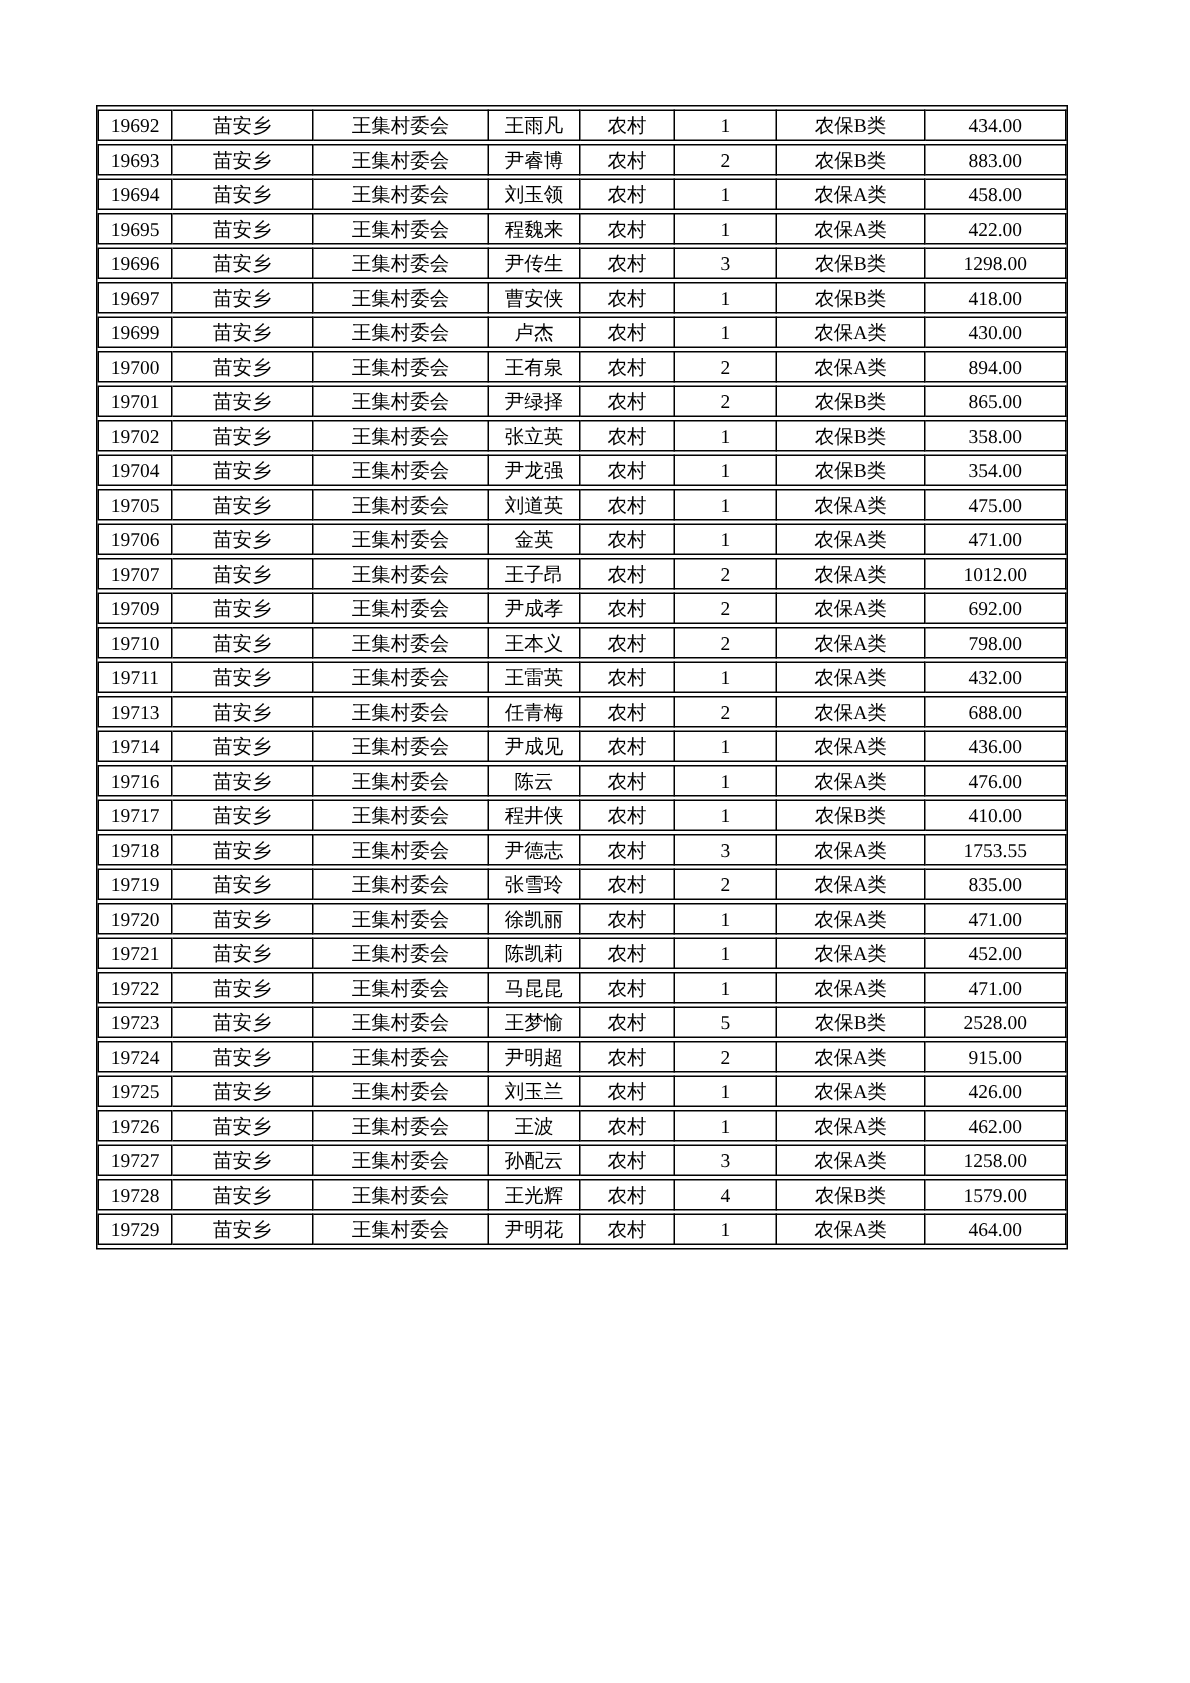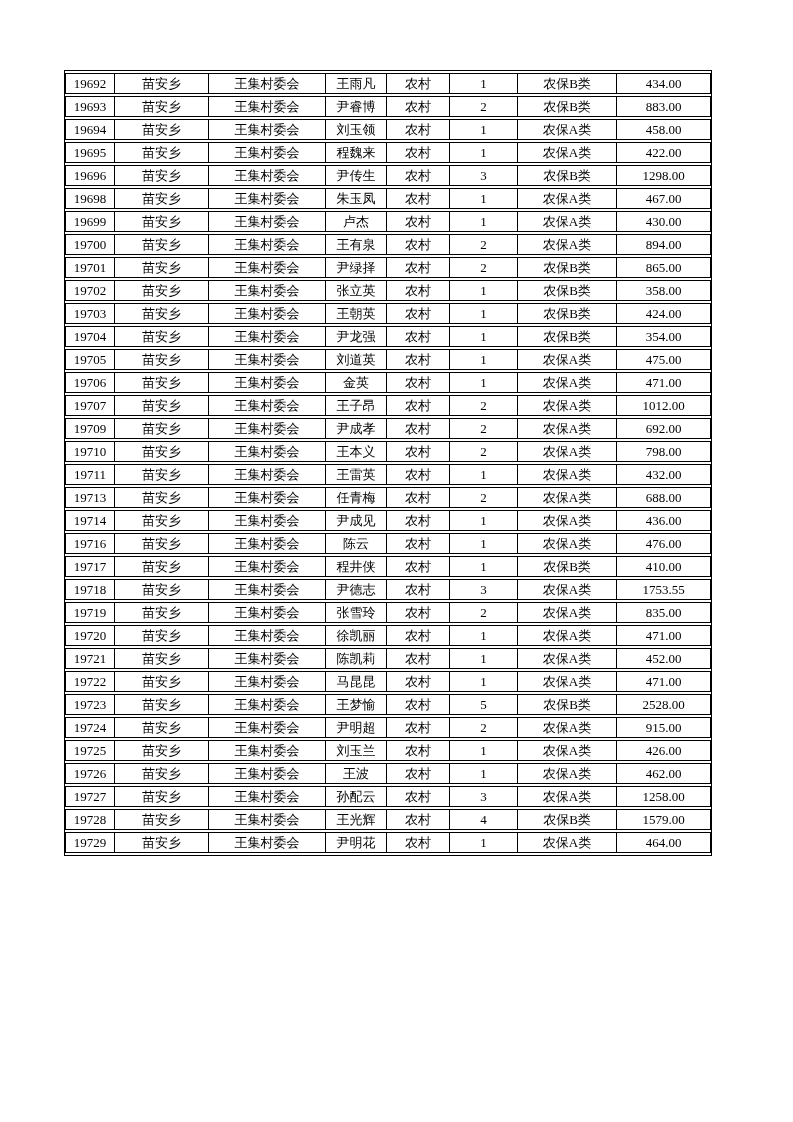--- a/index.html
+++ b/index.html
@@ -112,28 +112,28 @@
     <td>19696</td>
     <td>苗安乡</td>
     <td>王集村委会</td>
     <td>尹传生</td>
     <td>农村</td>
     <td>3</td>
     <td>农保B类</td>
     <td>1298.00</td>
   </tr>
         <tr>
-    <td>19698</td>
-    <td>苗安乡</td>
-    <td>王集村委会</td>
-    <td>朱玉凤</td>
-    <td>农村</td>
-    <td>1</td>
-    <td>农保A类</td>
-    <td>467.00</td>
+    <td>19697</td>
+    <td>苗安乡</td>
+    <td>王集村委会</td>
+    <td>曹安侠</td>
+    <td>农村</td>
+    <td>1</td>
+    <td>农保B类</td>
+    <td>418.00</td>
   </tr>
         <tr>
     <td>19699</td>
     <td>苗安乡</td>
     <td>王集村委会</td>
     <td>卢杰</td>
     <td>农村</td>
     <td>1</td>
     <td>农保A类</td>
     <td>430.00</td>
@@ -160,30 +160,20 @@
   </tr>
         <tr>
     <td>19702</td>
     <td>苗安乡</td>
     <td>王集村委会</td>
     <td>张立英</td>
     <td>农村</td>
     <td>1</td>
     <td>农保B类</td>
     <td>358.00</td>
-  </tr>
-        <tr>
-    <td>19703</td>
-    <td>苗安乡</td>
-    <td>王集村委会</td>
-    <td>王朝英</td>
-    <td>农村</td>
-    <td>1</td>
-    <td>农保B类</td>
-    <td>424.00</td>
   </tr>
         <tr>
     <td>19704</td>
     <td>苗安乡</td>
     <td>王集村委会</td>
     <td>尹龙强</td>
     <td>农村</td>
     <td>1</td>
     <td>农保B类</td>
     <td>354.00</td>

